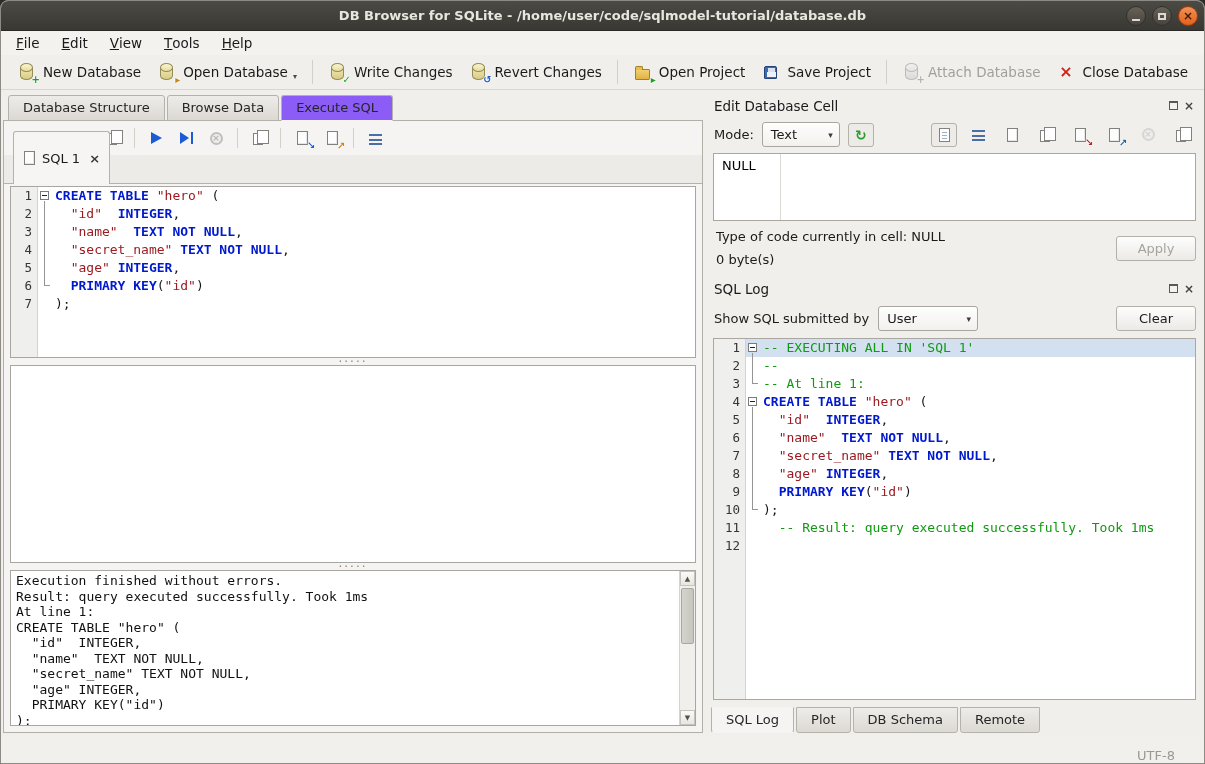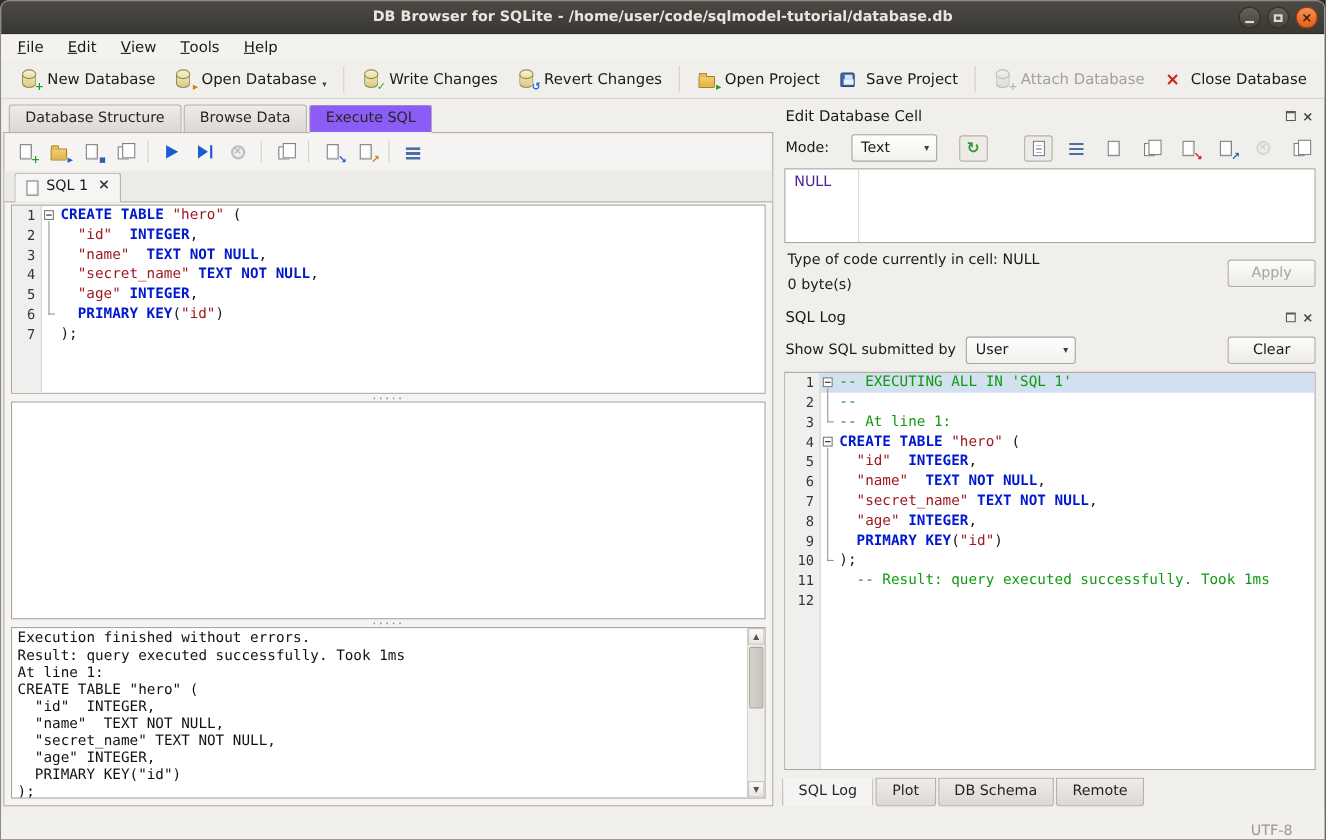--- a/index.html
+++ b/index.html
@@ -63,21 +63,21 @@
 
 .content{flex:1;display:flex;min-height:0}
 .left-pane{width:702px;flex-shrink:0;display:flex;flex-direction:column;min-height:0;padding:2px 0 0 2px}
 .frame{flex:1;border:1px solid #b2aea8;background:#f5f4f2;display:flex;flex-direction:column;min-height:0;position:relative;z-index:2;margin-bottom:3px}
 .sql-toolbar{height:34px;flex-shrink:0;display:flex;align-items:center;padding:0 6px;gap:4px}
 .sq-btn{width:26px;height:24px;display:flex;align-items:center;justify-content:center;border-radius:3px;flex-shrink:0}
 .sq-btn.disabled{opacity:.6}
 .sq-btn.pressed{border:1px solid #b5b1ab;background:#ecebe7}
 .sq-sep{width:1px;height:20px;background:#d3d0ca;margin:0 4px}
 .sqltab-row{height:29px;flex-shrink:0;background:#ecebe7;border-bottom:1px solid #b5b1ab;display:flex;align-items:flex-end;padding-left:9px}
-.sqltab{display:inline-flex;gap:6px;padding:4px 9px;background:#f6f5f3;border:1px solid #b5b1ab;border-bottom:none;border-radius:3px 3px 0 0;position:relative;top:1px;font-size:13px}
+.sqltab{display:inline-flex;align-items:center;gap:6px;padding:17px 9px;background:#f6f5f3;border:1px solid #b5b1ab;border-bottom:none;border-radius:3px 3px 0 0;position:relative;top:1px;font-size:13px}
 .tab-close{font-weight:bold;color:#3a3a3a;font-size:13px;margin-left:3px;line-height:1}
 
 .editor{margin:2px 6px 0;border:1px solid #a9a5a0;background:#fff;height:172px;overflow:hidden;flex-shrink:0}
 .grid{margin:0 6px;border:1px solid #a9a5a0;background:#fff;flex:1;min-height:0}
 .output{margin:0 6px 6px;border:1px solid #a9a5a0;background:#fff;height:156px;flex-shrink:0;position:relative;overflow:hidden}
 #output-text{font:13px/15.5px "DejaVu Sans Mono","Liberation Mono",monospace;padding:2px 5px;white-space:pre;color:#111}
 .splitter-h{height:7px;display:flex;align-items:center;justify-content:center;color:#8b8781;font-size:12px;letter-spacing:2px;line-height:0;flex-shrink:0}
 .splitter-v{width:4px;flex-shrink:0}
 
 
@@ -106,26 +106,26 @@
 .tok-s{color:#9d1a20}
 .tok-c{color:#0f9b0f}
 .tok-p{color:#151515}
 
 
 .right-pane{flex:1;display:flex;flex-direction:column;min-width:0;min-height:0;padding:2px 7px 0 2px}
 .dock-header{height:24px;flex-shrink:0;display:flex;align-items:center;padding:3px 3px 0 5px;font-size:13.5px}
 .dock-icons{margin-left:auto;display:flex;gap:6px;align-items:center}
 .float-icon{width:9px;height:9px;border:1px solid #5a5854;border-top-width:2px;background:#f4f2ef;display:inline-block}
 .close-icon2{font:bold 12px/1 "DejaVu Sans",sans-serif;color:#444}
-.mode-row{display:flex;align-items:center;gap:20px;padding:6px 2px 5px 5px;flex-shrink:0}
+.mode-row{display:flex;align-items:center;gap:8px;padding:6px 2px 5px 5px;flex-shrink:0}
 .combo{height:25px;background:linear-gradient(#fefefe,#f2f1ee);border:1px solid #a9a5a0;border-radius:3px;display:flex;align-items:center;justify-content:space-between;padding:0 6px 0 8px;font-size:13px}
 .combo-arrow{font-size:9px;color:#3c3c3c;margin-left:8px}
 .cell-icons{margin-left:auto;display:flex;gap:8px;align-items:center}
 .cell-edit{margin:1px 1px 3px 4px;height:68px;background:#fff;border:1px solid #aaa6a0;position:relative;flex-shrink:0}
-.cell-null{position:absolute;left:8px;top:4px;font-size:13px;color:#4c1d95}
+.cell-null{position:absolute;left:8px;top:4px;font-size:13px;color:#000000}
 .cell-vline{position:absolute;left:66px;top:0;bottom:0;border-left:1px solid #ddd9d3}
 .cell-info{display:flex;align-items:center;padding:5px 1px 8px 7px;flex-shrink:0}
 .cell-info-text{display:flex;flex-direction:column;gap:8px;font-size:13px}
 .btn{border:1px solid #b3afa9;border-radius:3px;background:linear-gradient(#fdfdfc,#ebeae6);padding:4px 0;width:80px;text-align:center;font-size:13px;flex-shrink:0}
 .btn.disabled{color:#a7a49e}
 .cell-info .btn{margin-left:auto}
 .filter-row{display:flex;align-items:center;gap:9px;padding:7px 1px 6px 5px;flex-shrink:0}
 .filter-row .btn{margin-left:auto}
 .logbox{margin:1px 1px 8px 4px;flex:1;min-height:0;background:#fff;border:1px solid #aaa6a0;overflow:hidden}
 

